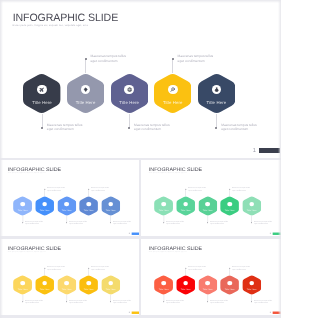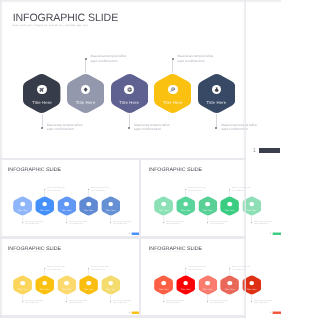--- a/index.html
+++ b/index.html
@@ -1,17 +1,17 @@
 <!DOCTYPE html>
 <html><head>
 <meta charset="utf-8">
 <style>
   html,body{margin:0;padding:0;}
   body{width:281px;height:318px;background:#ffffff;font-family:"Liberation Sans",sans-serif;overflow:hidden;-webkit-font-smoothing:antialiased;text-rendering:geometricPrecision;}
-  .page{position:relative;width:246px;height:318px;background:#e9e9ef;}
+  .page{position:relative;width:281px;height:318px;background:#e9e9ef;}
   .slide{position:absolute;background:#fff;overflow:hidden;}
   #slide-main{left:0;top:0;width:281px;height:157.5px;}
   #slide-blue{left:0;top:159.8px;width:139px;height:76.2px;}
   #slide-green{left:141px;top:159.8px;width:140px;height:76.2px;}
   #slide-yellow{left:0;top:238.8px;width:139px;height:76.7px;}
   #slide-red{left:141px;top:238.8px;width:140px;height:76.7px;}
   .edge{position:absolute;pointer-events:none;}
   #edge-left{left:0;top:0;width:3px;height:318px;background:linear-gradient(to right,#e7e7ec,rgba(231,231,236,0));}
   #edge-right{right:0;top:0;width:3px;height:318px;background:linear-gradient(to left,#e7e7ec,rgba(231,231,236,0));}
   #edge-top{left:0;top:0;width:281px;height:3px;background:linear-gradient(to bottom,#e7e7ec,rgba(231,231,236,0));}

